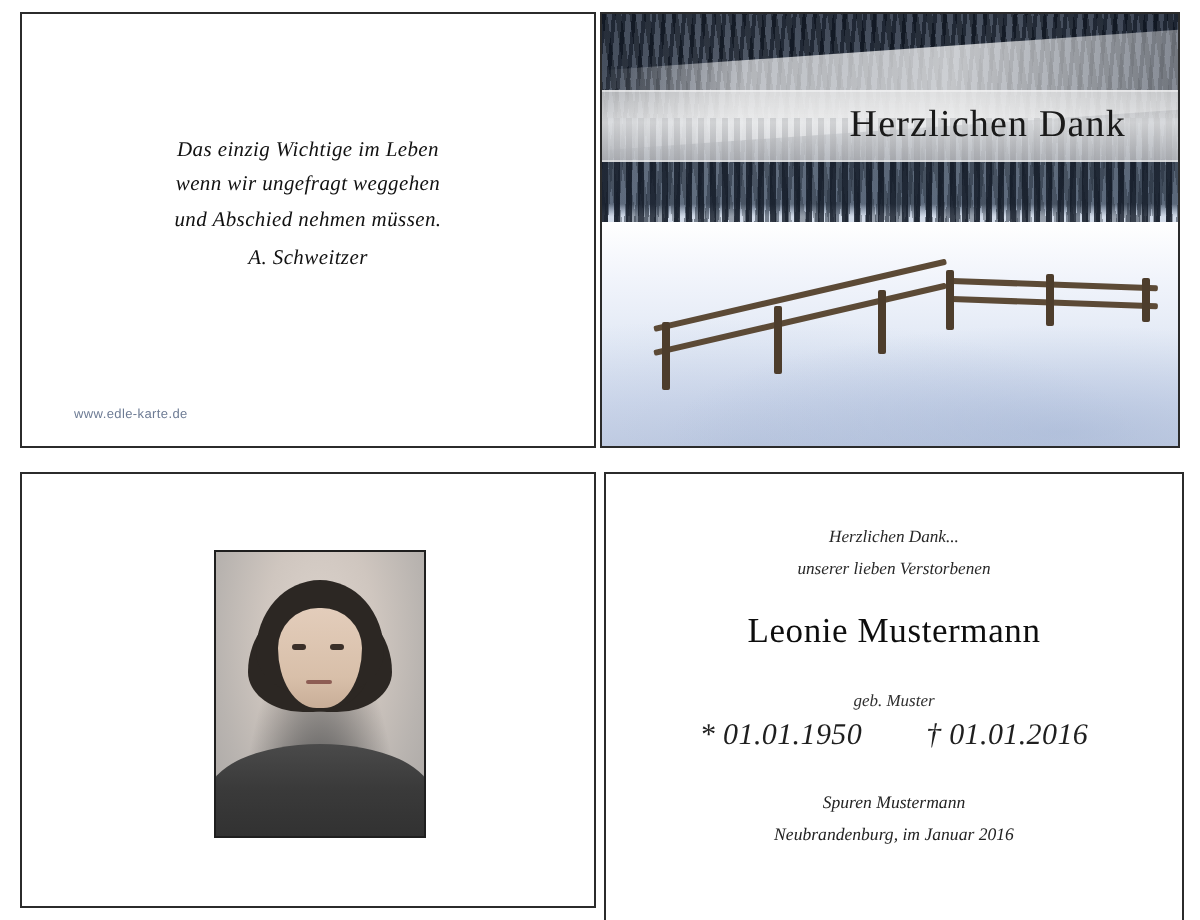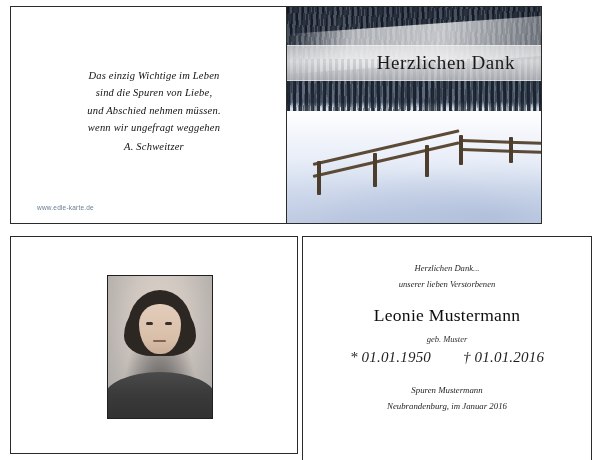--- a/index.html
+++ b/index.html
@@ -26,21 +26,21 @@
   
   .card {
     position: absolute;
     background: #ffffff;
     border: 1px solid #2b2b2b;
     box-sizing: border-box;
     overflow: hidden;
   }
 
   #card-top-left    { left: 10px;  top: 6px;   width: 288px; height: 218px; }
-  #card-top-right   { left: 286px; top: 6px;   width: 256px; height: 218px; }
+  #card-top-right   { left: 300px; top: 6px;   width: 290px; height: 218px; }
   #card-bottom-left { left: 10px;  top: 236px; width: 288px; height: 218px; }
   #card-bottom-right{ left: 302px; top: 236px; width: 290px; height: 248px; }
 
   
   .quote-block {
     position: absolute;
     left: 0;
     right: 0;
     top: 60px;
     text-align: center;
@@ -244,21 +244,21 @@
   }
   .intro .line { display: block; white-space: nowrap; }
   .name {
     margin-top: 12px;
     font-size: 17.5px;
     letter-spacing: 0.3px;
     color: #0d0d0d;
     white-space: nowrap;
   }
   .maiden {
-    margin-top: 8px;
+    margin-top: 19px;
     font-size: 8.5px;
     font-style: italic;
     color: #303030;
   }
   .dates {
     margin-top: 5px;
     font-size: 15px;
     font-style: italic;
     color: #1f1f1f;
     letter-spacing: 0.2px;
@@ -282,23 +282,22 @@
   .signature .line { display: block; white-space: nowrap; }
 </style>
 </head>
 <body>
 
 <div class="sheet">
 
   <div class="card" id="card-top-left">
     <div class="quote-block">
       <span class="line">Das einzig Wichtige im Leben</span>
-      <span class="line">sind die Spuren von Liebe,</span>
+      <span class="line">wenn wir ungefragt weggehen</span>
       <span class="line">und Abschied nehmen müssen.</span>
-      <span class="line">wenn wir ungefragt weggehen</span>
       <span class="quote-author">A. Schweitzer</span>
     </div>
     <div class="website">www.edle-karte.de</div>
   </div>
 
   <div class="card" id="card-top-right">
     <div class="photo-winter">
       <div class="trees"></div>
       <div class="slope-snow"></div>
       <div class="treeline-far"></div>

